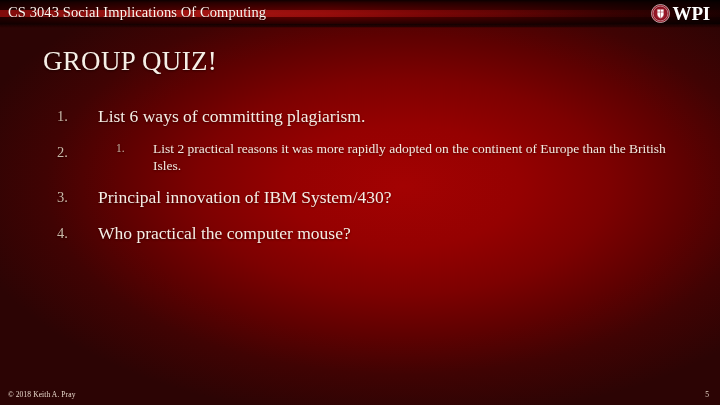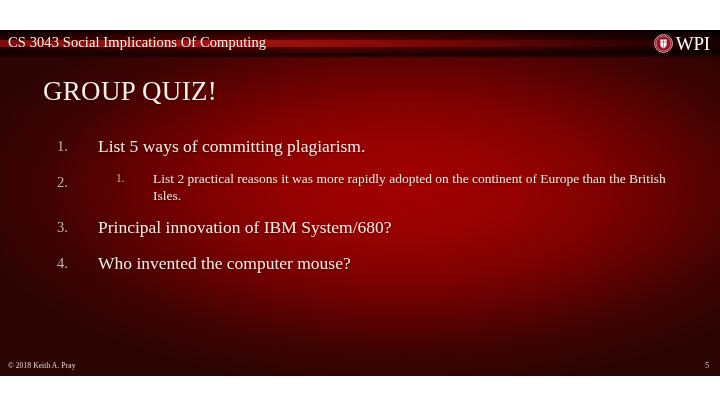--- a/index.html
+++ b/index.html
@@ -9,32 +9,31 @@
   body {
     width: 720px;
     height: 405px;
     overflow: hidden;
     font-family: "Liberation Serif", serif;
   }
 
   #slide {
     position: relative;
     width: 720px;
-    height: 346px;
+    height: 405px;
     overflow: hidden;
     background-color: #6e0101;
     background-image:
       radial-gradient(ellipse 62% 58% at 56% 46%,
         #a30202 0%,
         #950101 26%,
         #7d0101 46%,
         #5e0101 64%,
         #400303 80%,
         #2c0404 100%);
-    margin-top: 30px;
   }
 
   
   #header-bar {
     position: absolute;
     left: 0;
     top: 0;
     width: 720px;
     height: 27px;
     background-image:
@@ -100,21 +99,21 @@
     gap: 3px;
     height: 25px;
   }
   #wpi-seal {
     width: 19px;
     height: 19px;
     display: block;
   }
   #wpi-wordmark {
     font-size: 19px;
-    font-weight: normal;
+    font-weight: bold;
     color: #ffffff;
     letter-spacing: -0.2px;
     line-height: 19px;
     text-shadow: 0 1px 1px rgba(0,0,0,0.55);
   }
 
   
   #slide-title {
     position: absolute;
     left: 43px;
@@ -220,41 +219,41 @@
     </svg>
     <span id="wpi-wordmark">WPI</span>
   </div>
 
   <div id="slide-title">GROUP QUIZ!</div>
 
   <div id="body-list">
 
     <div class="l1-item">
       <span class="l1-num">1.</span>
-      <span>List 5 ways of committing plagiarism.</span>
+      <span>List 6 ways of committing plagiarism.</span>
     </div>
 
     <div class="l1-item">
       <span class="l1-num">2.</span>
       <div class="sub-list">
         <div class="l2-item">
           <span class="l2-num">1.</span>
           <span>List 2 practical reasons it was more rapidly adopted on the continent of Europe than the British Isles.</span>
         </div>
       </div>
     </div>
 
     <div class="l1-item">
       <span class="l1-num">3.</span>
-      <span>Principal innovation of IBM System/680?</span>
+      <span>Principal innovation of IBM System/430?</span>
     </div>
 
     <div class="l1-item">
       <span class="l1-num">4.</span>
-      <span>Who invented the computer mouse?</span>
+      <span>Who practical the computer mouse?</span>
     </div>
 
   </div>
 
   <div id="footer-copyright">© 2018 Keith A. Pray</div>
 
   <div id="footer-pagenum">5</div>
 
 </div>
 

